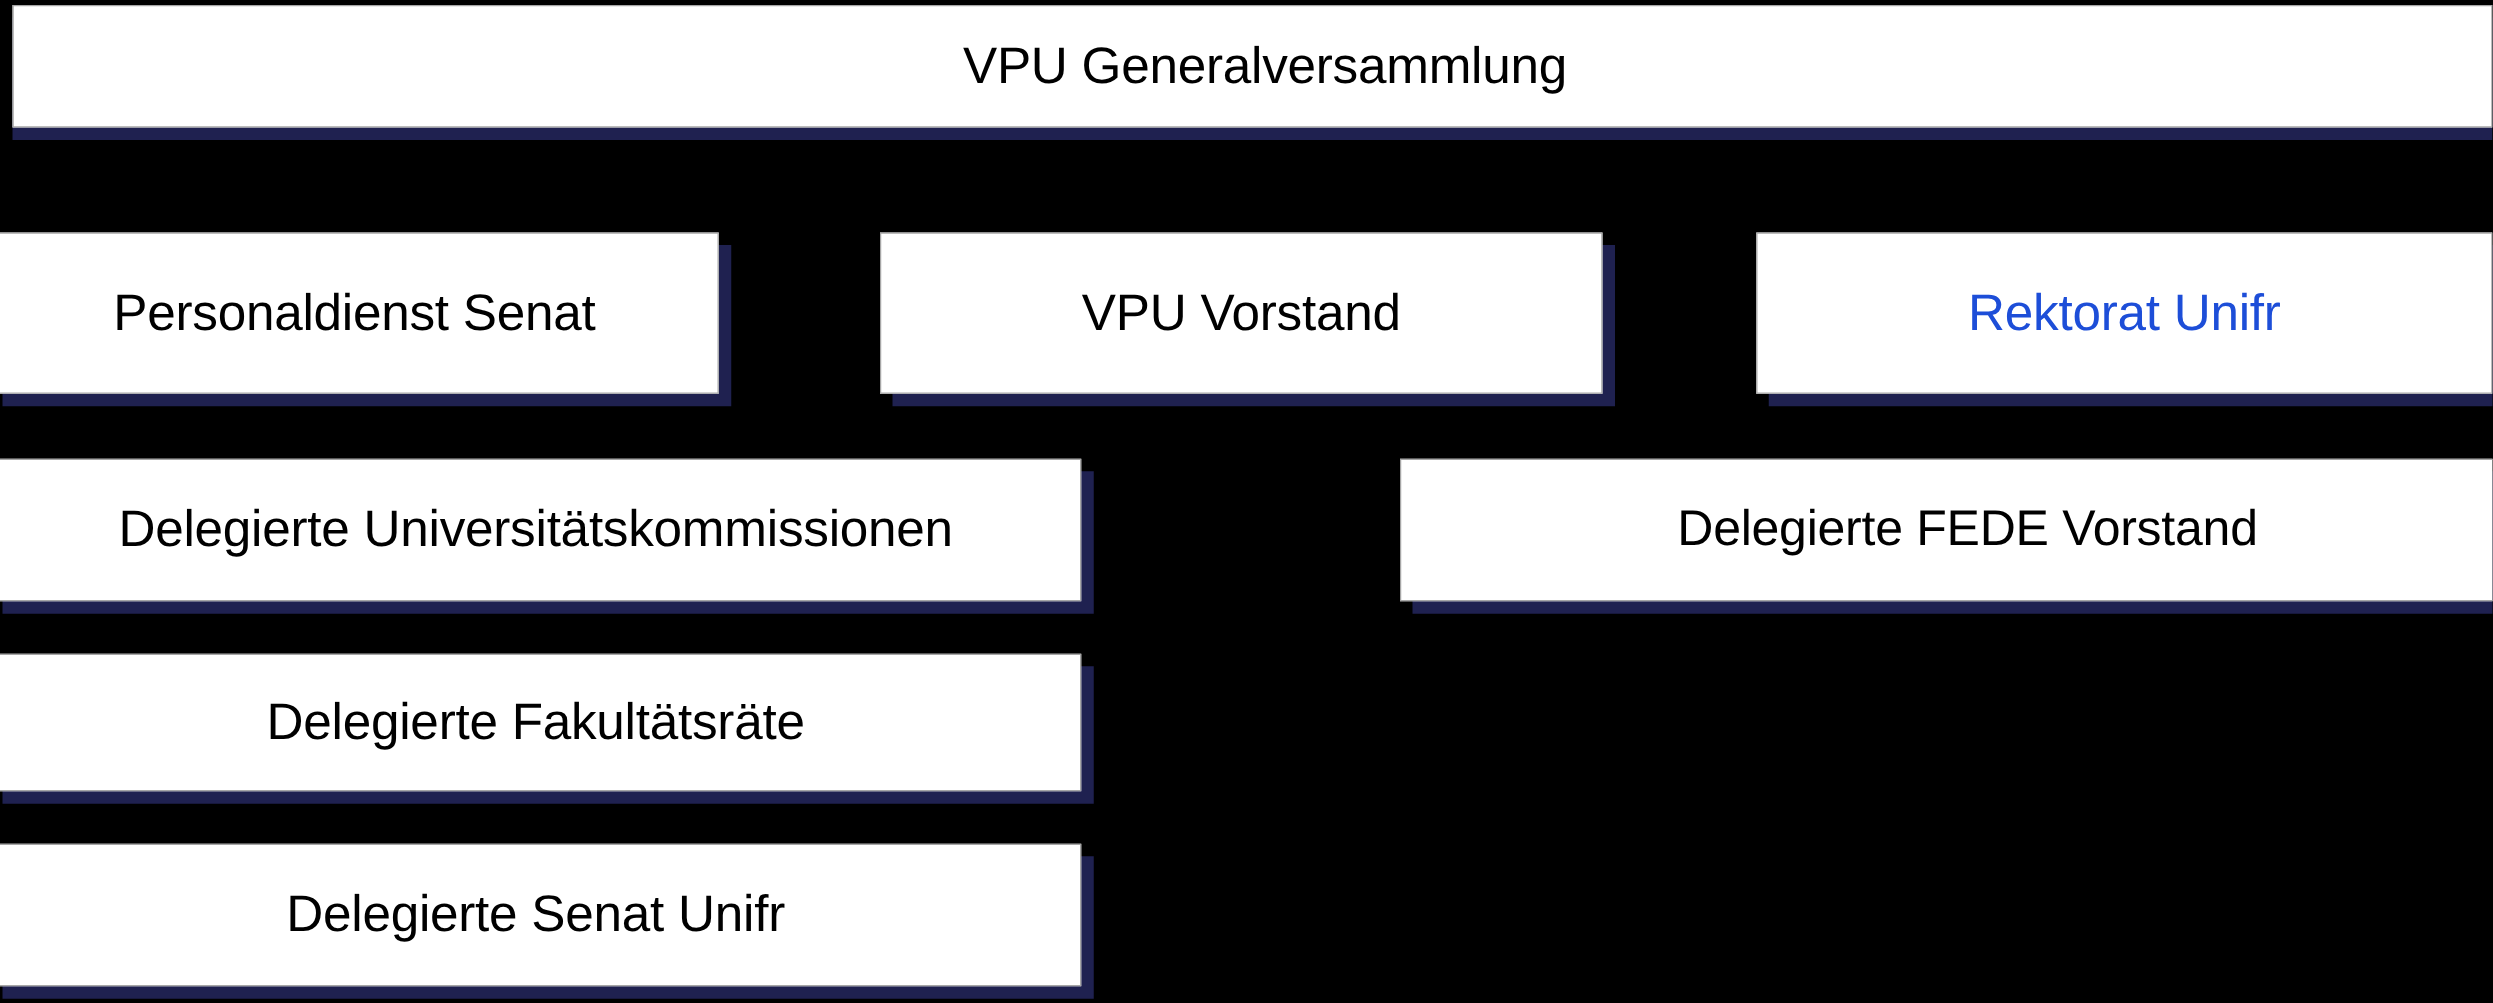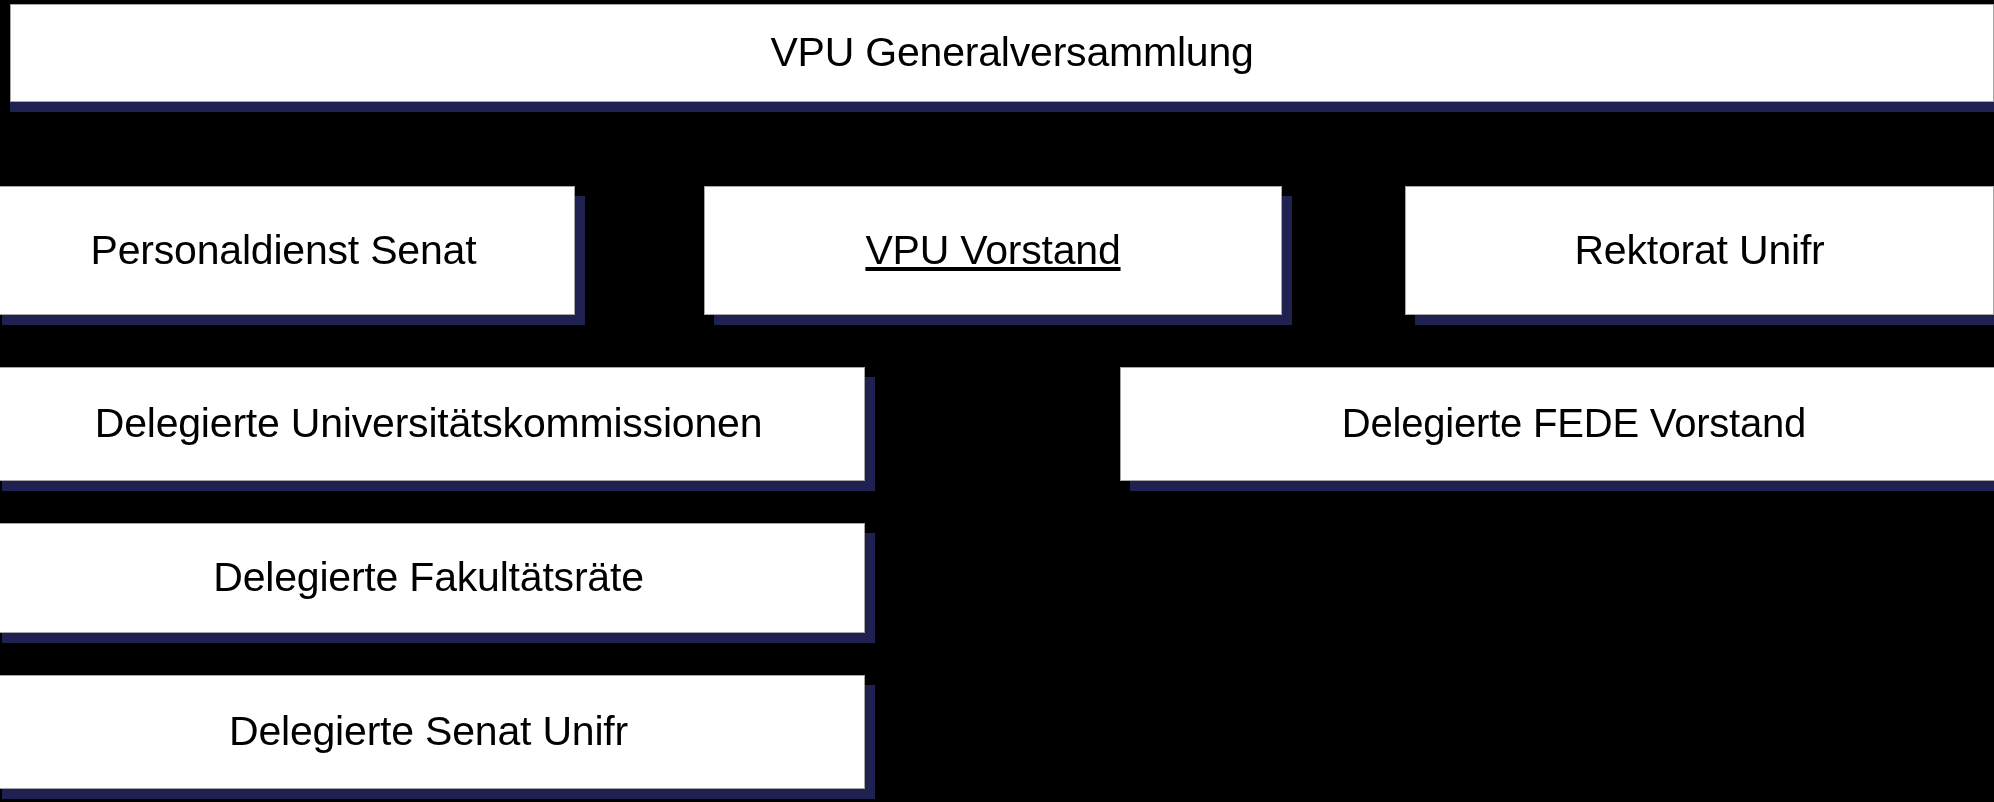--- a/index.html
+++ b/index.html
@@ -60,25 +60,25 @@
 <div id="canvas" style="background: rgb(0, 0, 0);">
     <div class="node-shadow" style="left: 10px; top: 14px; width: 1984px; height: 98px; background: rgb(31, 33, 80);"></div>
     <div class="node" style="left: 10px; top: 4px; width: 1984px; height: 98px; background: rgb(255, 255, 255); border-color: rgb(166, 166, 166); color: rgb(0, 0, 0); padding-left: 32px;">
       <span class="label">VPU Generalversammlung</span>
     </div>
     <div class="node-shadow" style="left: 2px; top: 196px; width: 583px; height: 129px; background: rgb(31, 33, 80);"></div>
     <div class="node" style="left: -8px; top: 186px; width: 583px; height: 129px; background: rgb(255, 255, 255); border-color: rgb(166, 166, 166); color: rgb(0, 0, 0);">
       <span class="label">Personaldienst Senat</span>
     </div>
     <div class="node-shadow" style="left: 714px; top: 196px; width: 578px; height: 129px; background: rgb(31, 33, 80);"></div>
-    <div class="node" style="left: 704px; top: 186px; width: 578px; height: 129px; background: rgb(255, 255, 255); border-color: rgb(166, 166, 166); color: rgb(0, 0, 0); text-decoration: underline;">
+    <div class="node" style="left: 704px; top: 186px; width: 578px; height: 129px; background: rgb(255, 255, 255); border-color: rgb(166, 166, 166); color: rgb(0, 0, 0);">
       <span class="label">VPU Vorstand</span>
     </div>
     <div class="node-shadow" style="left: 1415px; top: 196px; width: 589px; height: 129px; background: rgb(31, 33, 80);"></div>
-    <div class="node" style="left: 1405px; top: 186px; width: 589px; height: 129px; background: rgb(255, 255, 255); border-color: rgb(166, 166, 166); color: #000000;">
+    <div class="node" style="left: 1405px; top: 186px; width: 589px; height: 129px; background: rgb(255, 255, 255); border-color: rgb(166, 166, 166); color: #1d4ed8;">
       <span class="label">Rektorat Unifr</span>
     </div>
     <div class="node-shadow" style="left: 2px; top: 377px; width: 873px; height: 114px; background: rgb(31, 33, 80);"></div>
     <div class="node" style="left: -8px; top: 367px; width: 873px; height: 114px; background: rgb(255, 255, 255); border-color: rgb(166, 166, 166); color: rgb(0, 0, 0);">
       <span class="label">Delegierte Universitätskommissionen</span>
     </div>
     <div class="node-shadow" style="left: 1130px; top: 377px; width: 874px; height: 114px; background: rgb(31, 33, 80);"></div>
     <div class="node two-line" style="left: 1120px; top: 367px; width: 908px; height: 114px; background: #ffffff; border-color: rgb(166, 166, 166); color: rgb(0, 0, 0);">
       <span class="label">
         <span class="label-line">Delegierte FEDE Vorstand</span>

